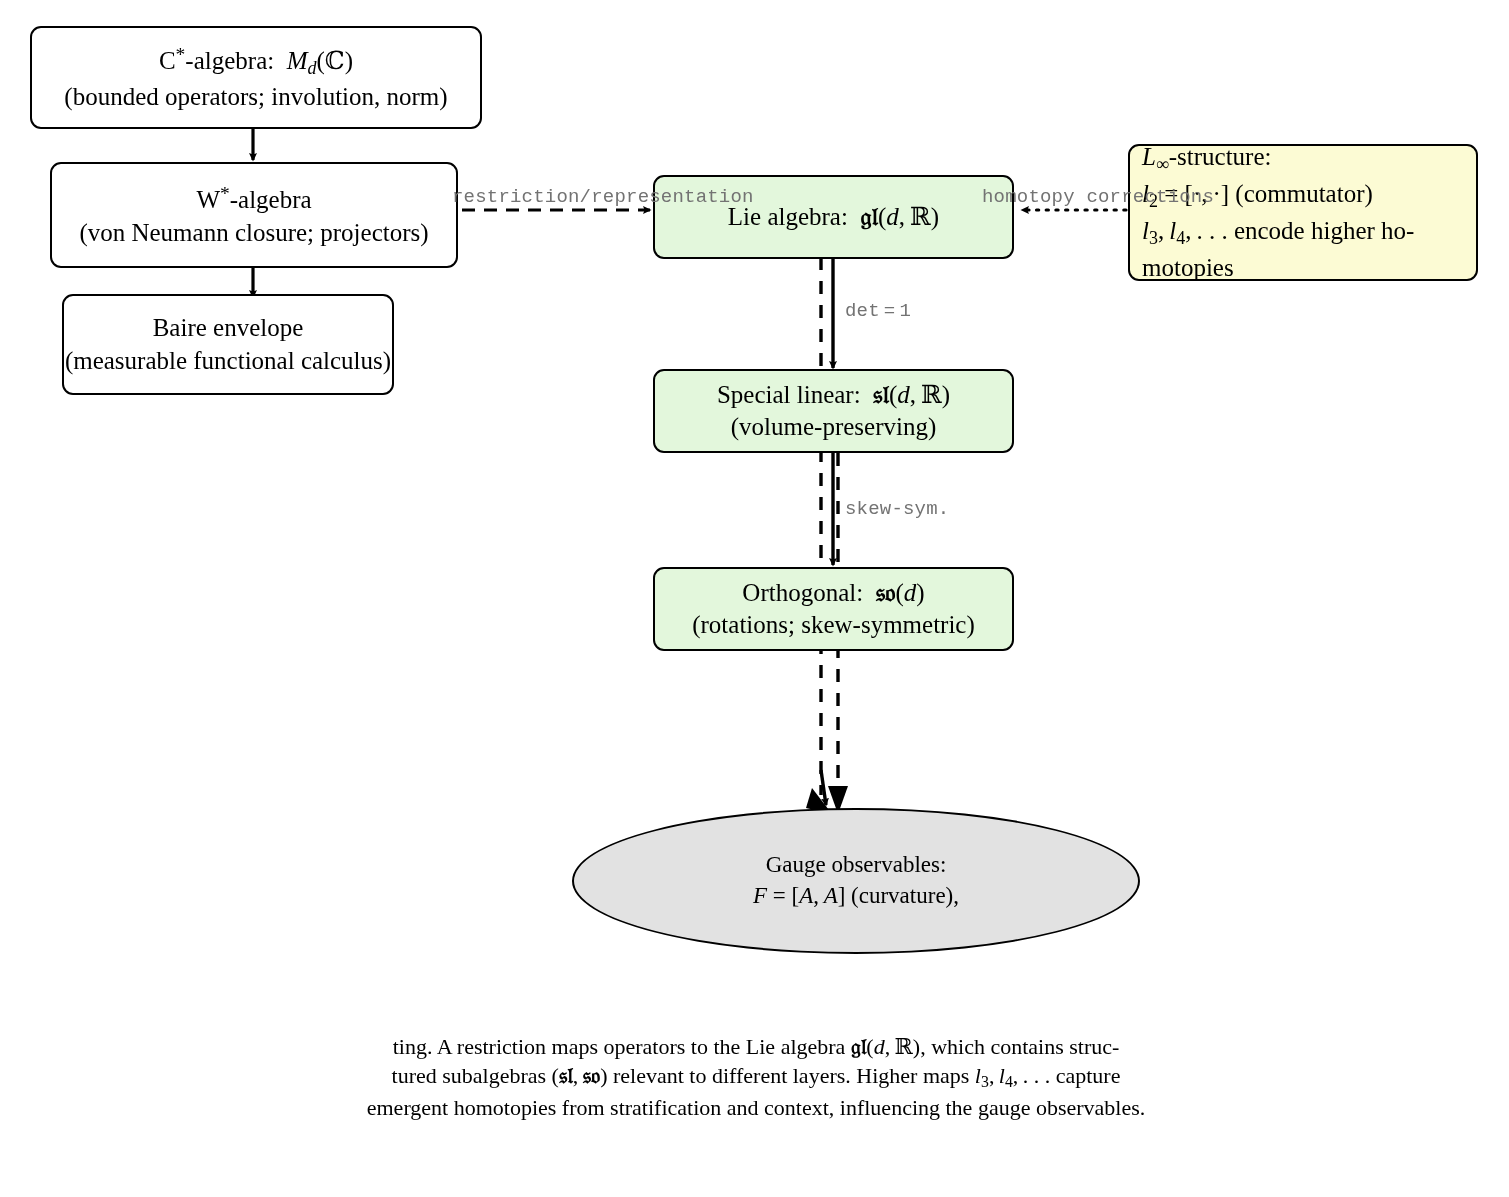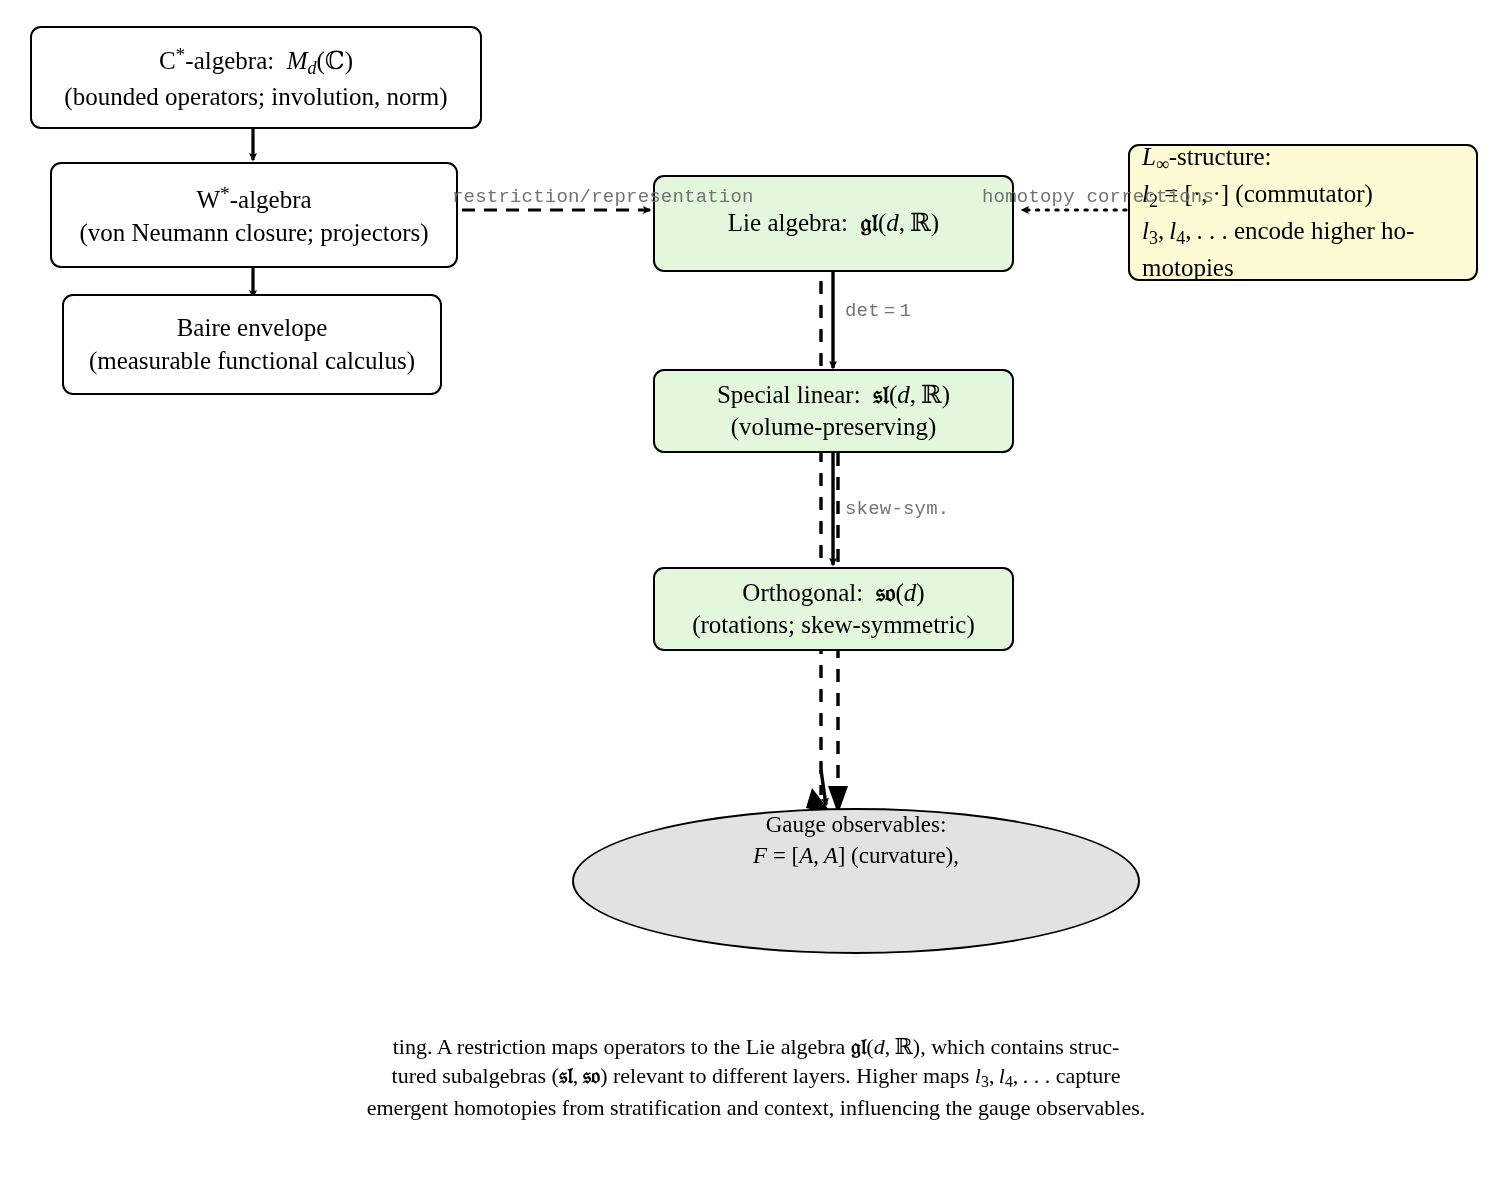--- a/index.html
+++ b/index.html
@@ -57,20 +57,21 @@
   
   .ellipse {
     position: absolute;
     box-sizing: border-box;
     border: 2.4px solid #000;
     border-radius: 50%;
     background: #e2e2e2;
     display: flex;
     flex-direction: column;
     align-items: center;
+    justify-content: center;
     text-align: center;
     line-height: 1.34;
     font-size: 23px;
     z-index: 5;
   }
 
   
   .edgelabel {
     position: absolute;
     font-family: "Liberation Mono", "DejaVu Sans Mono", monospace;
@@ -166,30 +167,30 @@
 
   <div class="node" id="n-wstar" style="left:50px; top:162px; width:408px; height:106px;">
     <span class="ln">
       W<span class="sup">*</span>-algebra
     </span>
     <span class="ln">
       (von Neumann closure; projectors)
     </span>
   </div>
 
-  <div class="node" id="n-baire" style="left:62px; top:294px; width:380px; height:101px;">
+  <div class="node" id="n-baire" style="left:62px; top:294px; width:332px; height:101px;">
     <span class="ln">
       Baire envelope
     </span>
     <span class="ln">
       (measurable functional calculus)
     </span>
   </div>
 
-  <div class="node green" id="n-lie" style="left:653px; top:175px; width:361px; height:97px;align-items:center;">
+  <div class="node green" id="n-lie" style="left:653px; top:175px; width:361px; height:84px;align-items:center;">
     <span class="ln">
       Lie algebra: &nbsp;<span class="frk">𝔤𝔩</span>(<span class="it">d</span>, <span class="bb">ℝ</span>)
     </span>
   </div>
 
   <div class="node green" id="n-sl" style="left:653px; top:369px; width:361px; height:84px;justify-content:center;">
     <span class="ln">
       Special linear: &nbsp;<span class="frk">𝔰𝔩</span>(<span class="it">d</span>, <span class="bb">ℝ</span>)
     </span>
     <span class="ln">

